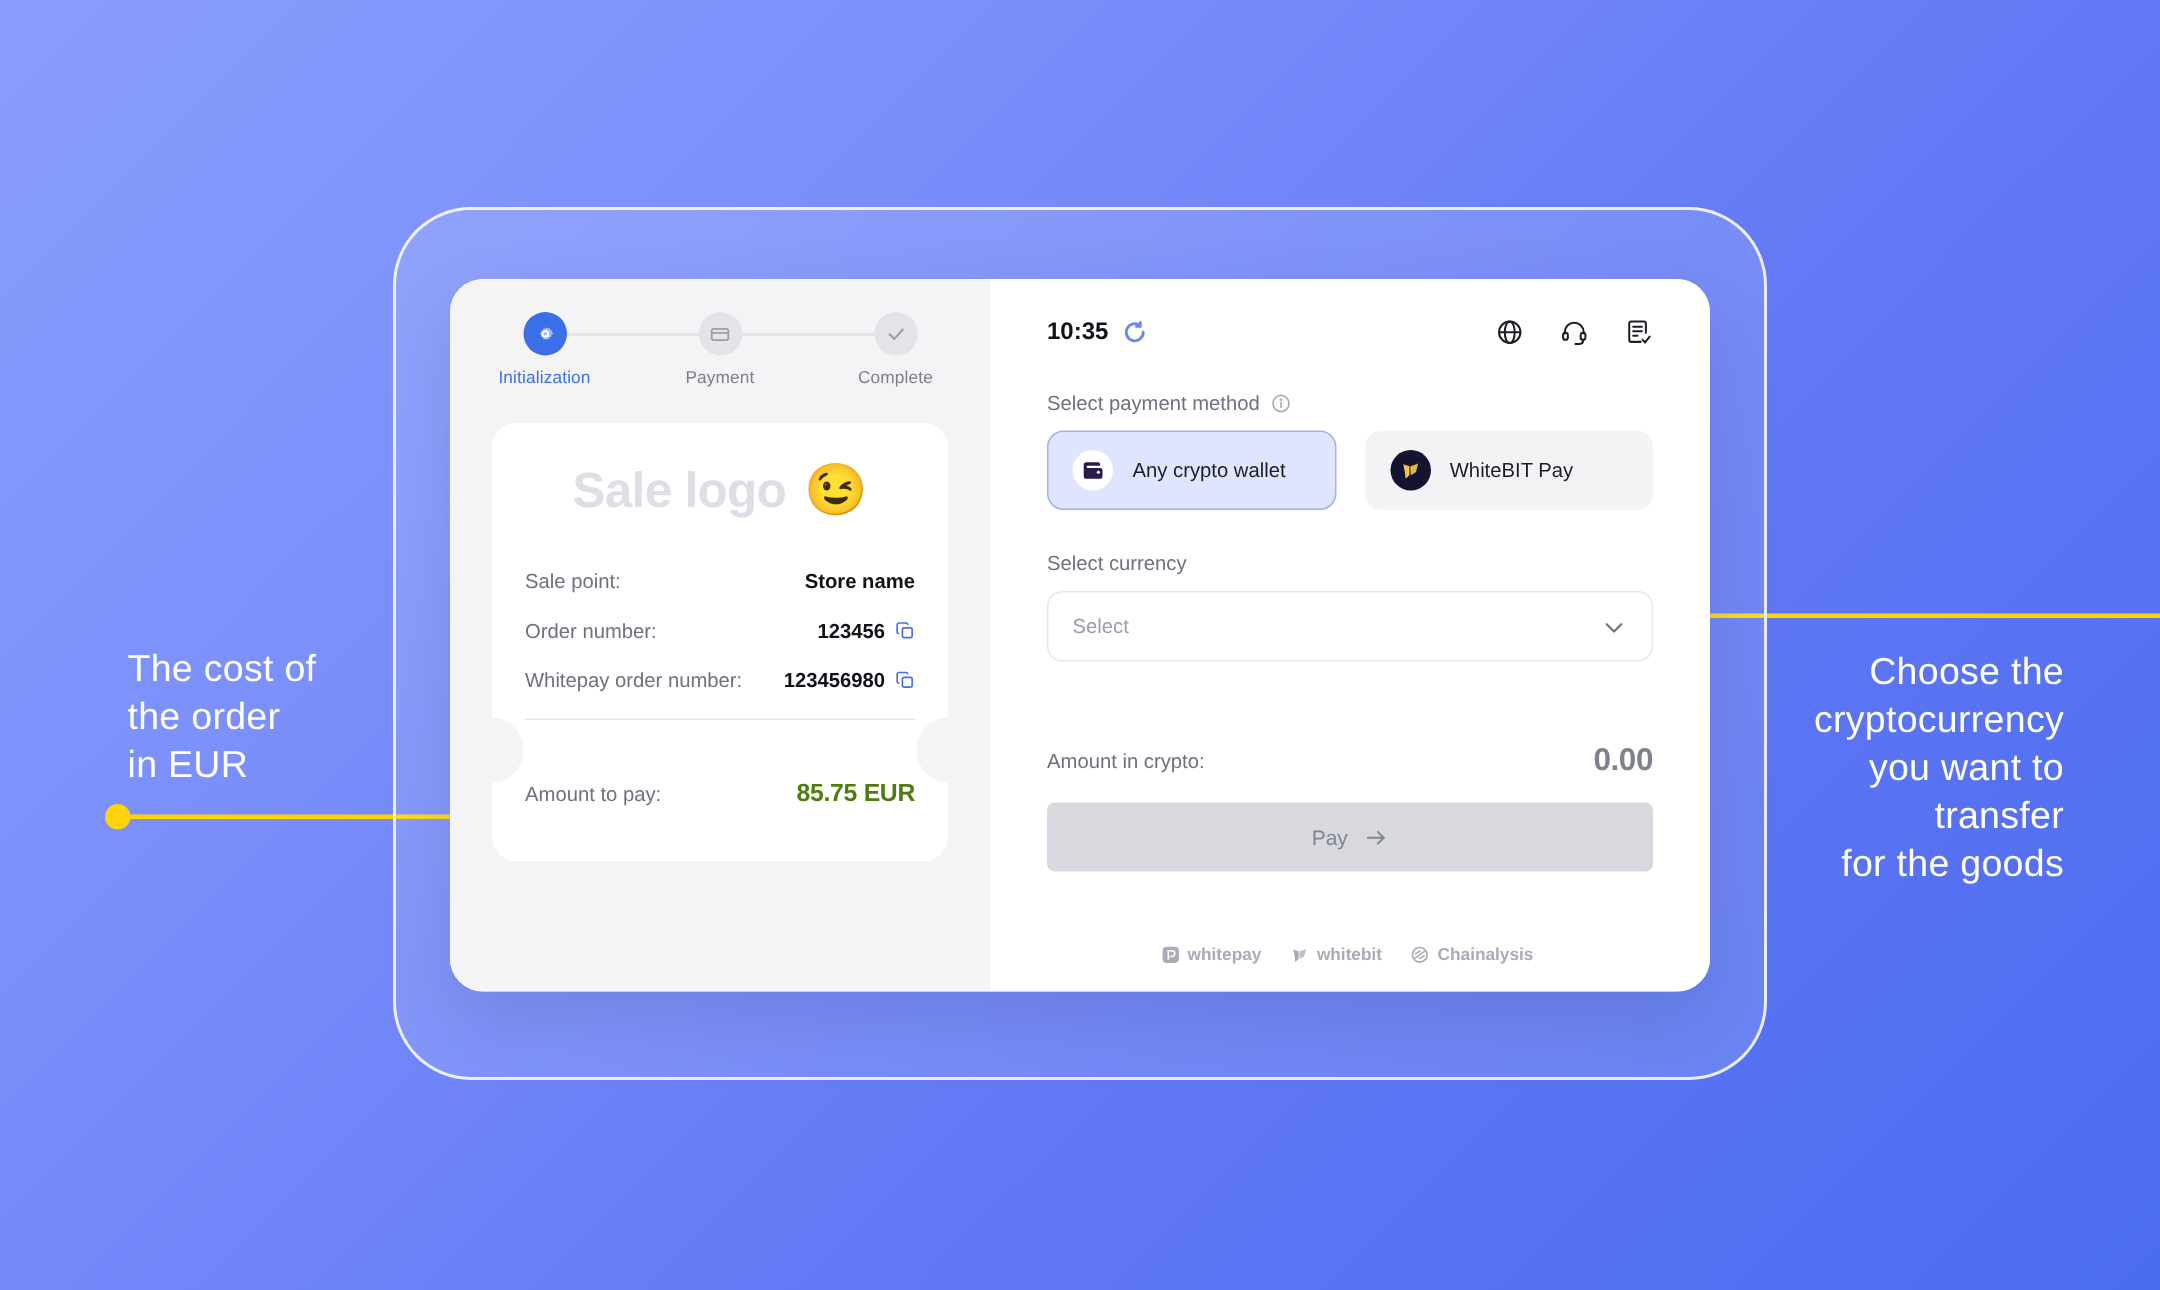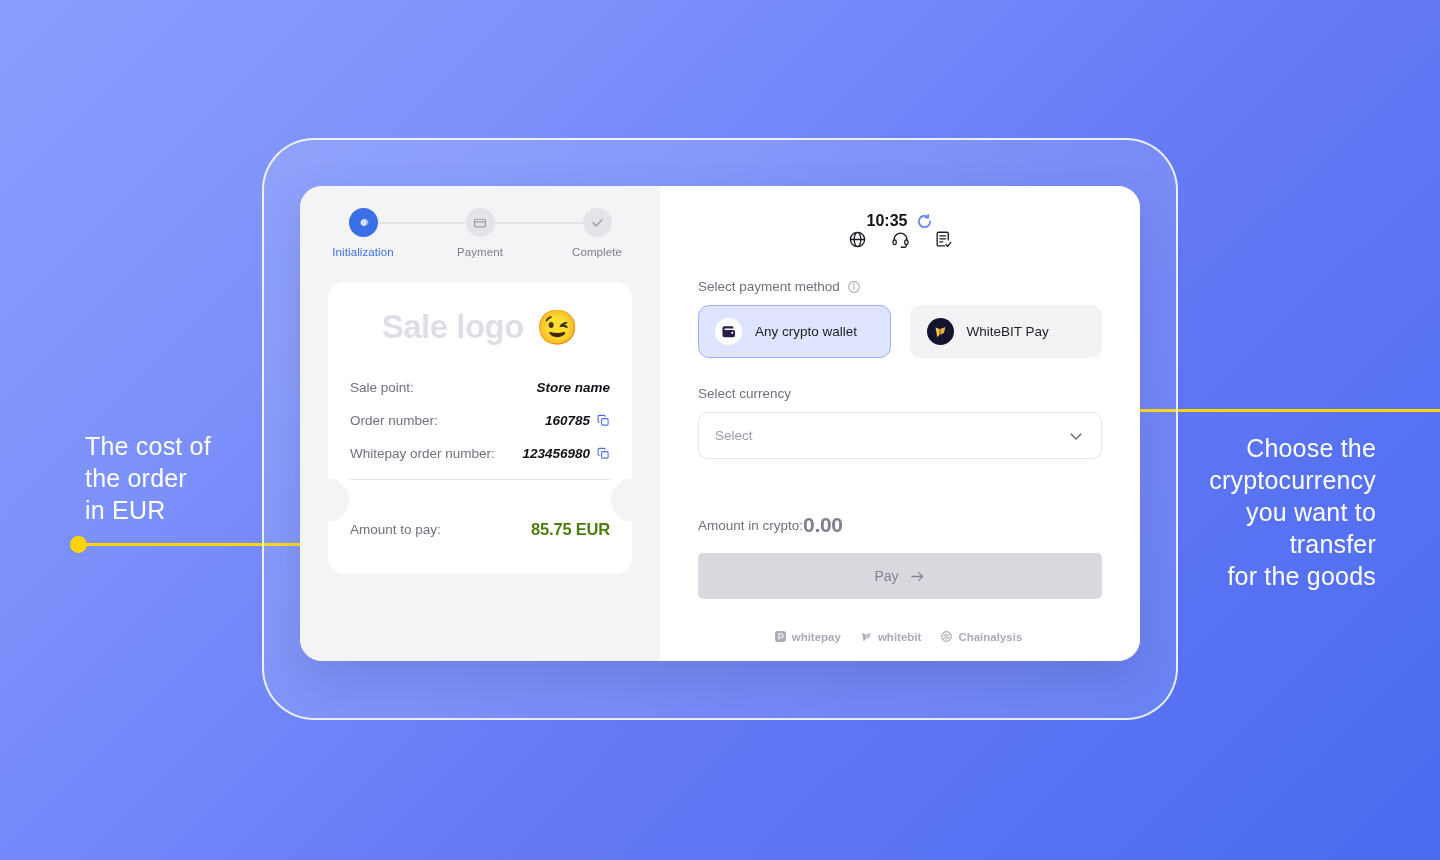--- a/index.html
+++ b/index.html
@@ -131,21 +131,21 @@
     letter-spacing: -0.5px;
   }
   #logo-emoji { font-size: 34px; line-height: 1; }
 
   .kv {
     display: flex; align-items: flex-start; justify-content: space-between;
     margin-bottom: 18px;
   }
   .kv-key   { font-size: 13.5px; color: #6e717e; }
   .kv-val   { font-size: 13.5px; color: #111218; font-weight: bold;
-              display: flex; align-items: center; gap: 7px; font-style: italic; }
+              display: flex; align-items: center; gap: 7px; }
   .copy-ico { color: #4a6cef; display: inline-flex; cursor: pointer; }
 
   #receipt-sep {
     height: 1px; background: #e6e7ec;
     margin: 14px 0 0 0;
   }
   #total-row {
     display: flex; align-items: center; justify-content: space-between;
     margin-top: 40px;
     gap: 42px;
@@ -157,21 +157,20 @@
   #right-pane {
     flex: 1;
     background: #ffffff;
     padding: 26px 38px 0 38px;
     position: relative;
   }
 
   #rp-head {
     display: flex; align-items: center; justify-content: space-between;
     margin-bottom: 30px;
-    flex-direction: column;
   }
   #timer { display: flex; align-items: center; gap: 9px; }
   #timer-text { font-size: 16px; font-weight: bold; color: #111218; }
   #head-icons { display: flex; align-items: center; gap: 24px; color: #1d1e24; }
   .hi { display: inline-flex; cursor: pointer; }
 
   .field-label {
     font-size: 13.5px; color: #6e717e;
     display: flex; align-items: center; gap: 7px;
     margin-bottom: 11px;
@@ -202,21 +201,21 @@
     border: 1.2px solid #e6e7ec;
     border-radius: 10px;
     display: flex; align-items: center; justify-content: space-between;
     padding: 0 16px;
     cursor: pointer;
   }
   #select-value { font-size: 13.5px; color: #9b9daa; }
   #chev { color: #6e717e; display: inline-flex; }
 
   #crypto-row {
-    display: flex; align-items: center; 
+    display: flex; align-items: center; justify-content: space-between;
     margin-top: 54px;
   }
   #crypto-key { font-size: 13.5px; color: #6e717e; }
   #crypto-val { font-size: 21px; color: #7e818e; font-weight: bold; letter-spacing: -0.3px; }
 
   #pay-btn {
     margin-top: 16px;
     height: 46px;
     border-radius: 5px;
     background: #d8d9df;
@@ -310,21 +309,21 @@
         <div class="kv">
           <span class="kv-key">Sale point:</span>
           <span class="kv-val">
             <span>Store name</span>
           </span>
         </div>
 
         <div class="kv">
           <span class="kv-key">Order number:</span>
           <span class="kv-val">
-            <span>160785</span>
+            <span>123456</span>
             <span class="copy-ico">
               <svg width="13" height="13" viewBox="0 0 24 24" fill="none" stroke="currentColor" stroke-width="2">
                 <rect x="8.5" y="8.5" width="12" height="12" rx="2.2"></rect>
                 <path d="M4.5 15.5h-.5a2 2 0 01-2-2v-9a2 2 0 012-2h9a2 2 0 012 2v.5"></path>
               </svg>
             </span>
           </span>
         </div>
 
         <div class="kv">

